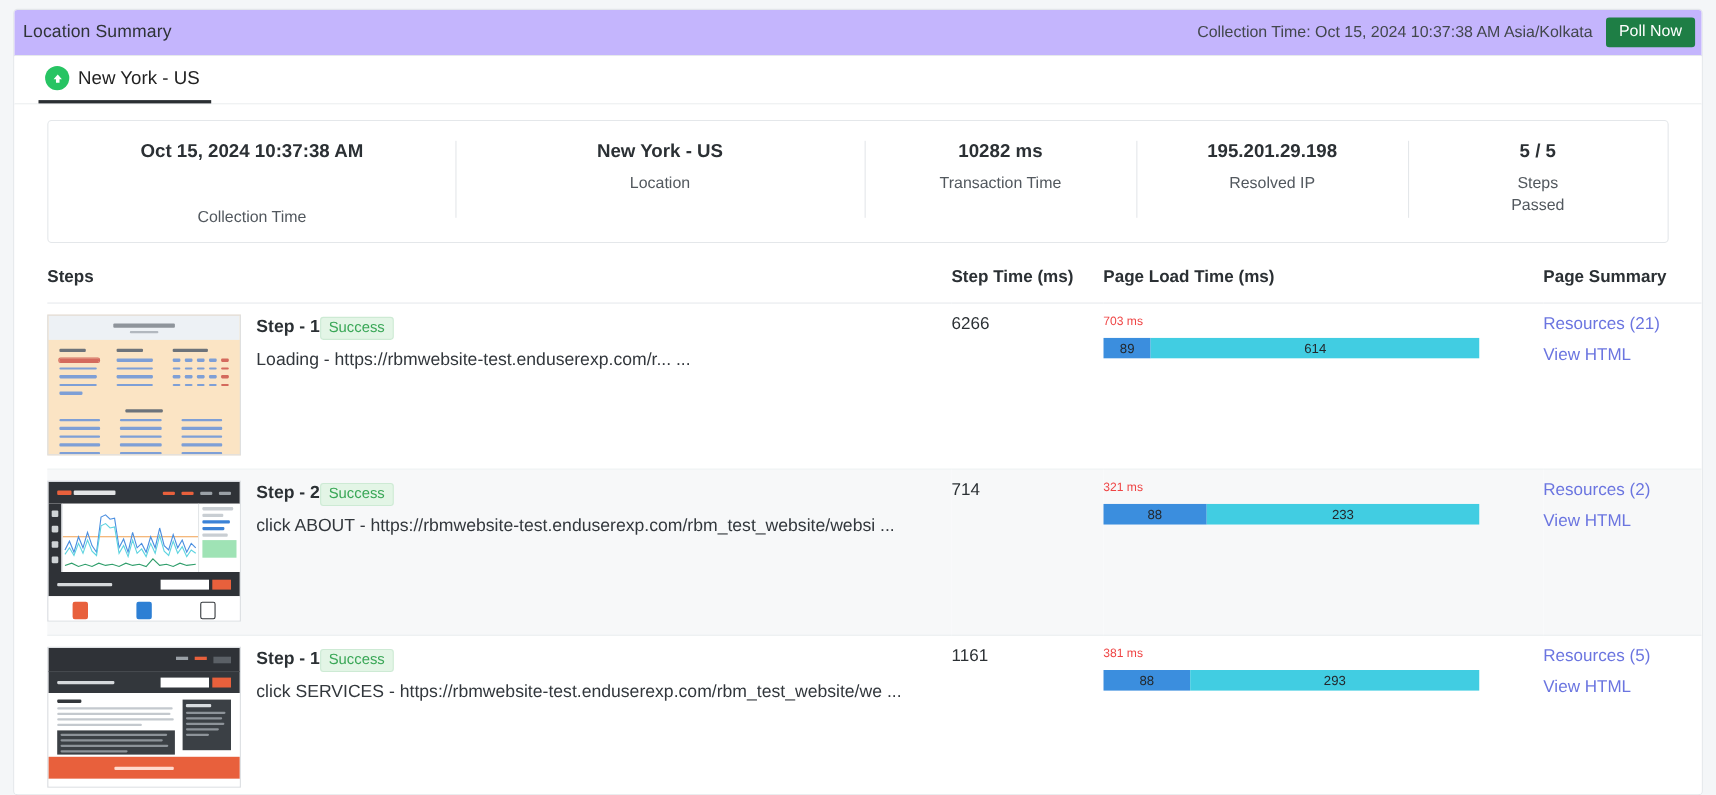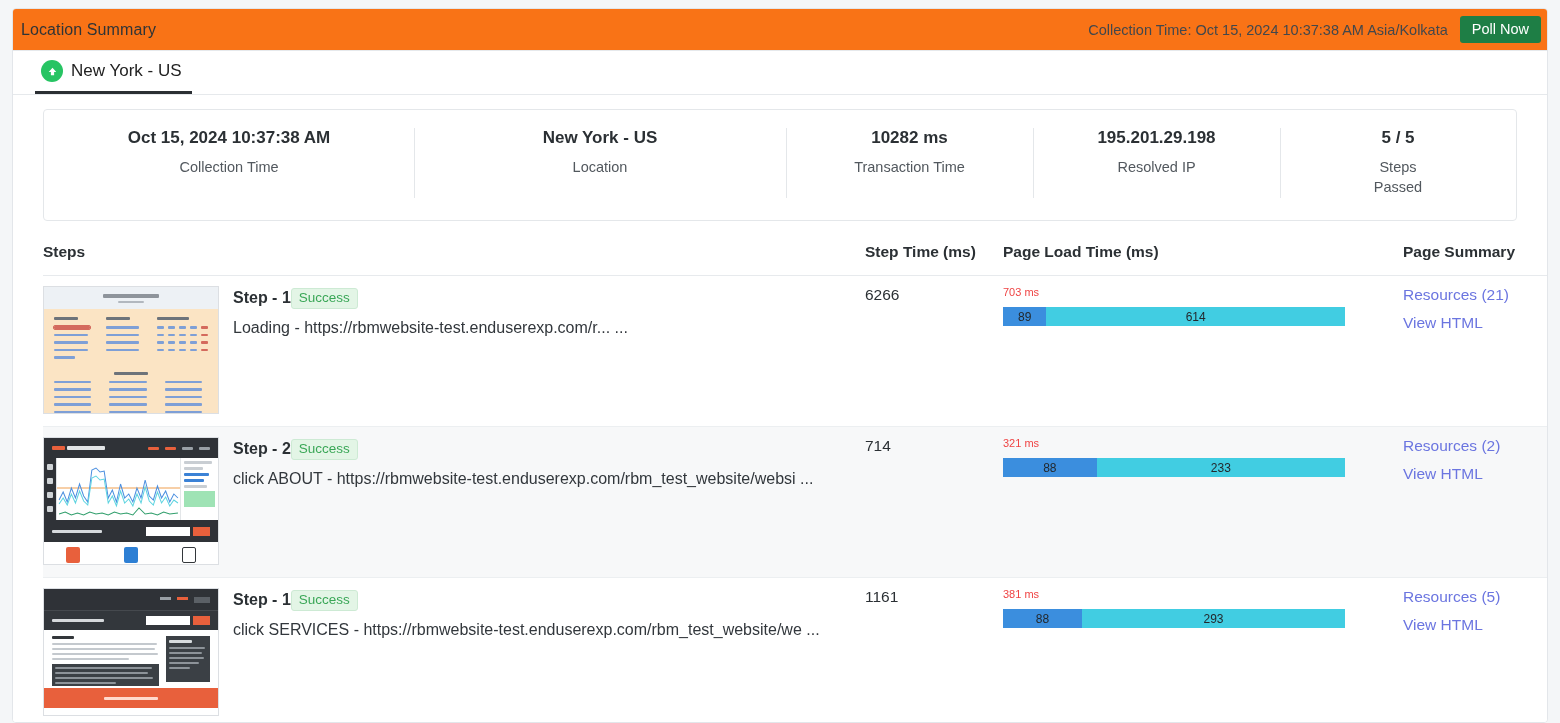--- a/index.html
+++ b/index.html
@@ -24,21 +24,21 @@
     display: flex; flex-direction: column;
     overflow: hidden;
   }
 
   
   .topbar {
     height: 42px;
     display: flex; align-items: center;
     padding: 0 6px 0 8px;
     border-bottom: 1px solid #e6e9ec;
-    background: #f97316;
+    background: #c4b5fd;
     flex: 0 0 auto;
   }
   .topbar-title {
     font-size: 16px; color: #2f3437; letter-spacing: .1px;
   }
   .topbar-right {
     margin-left: auto; display: flex; align-items: center; gap: 12px;
   }
   .collection-time { font-size: 14.5px; color: #42474c; white-space: nowrap; }
   .poll-now {
@@ -91,21 +91,21 @@
     display: flex; flex-direction: column;
     align-items: center; justify-content: flex-start;
     padding-top: 18px;
     position: relative;
   }
   .summary-cell + .summary-cell::before {
     content: ""; position: absolute; left: 0; top: 18px; bottom: 22px;
     width: 1px; background: #e4e7ea;
   }
   .summary-cell.status { flex: 0 0 145px; }
-  .summary-cell.collection { flex: 0 0 370px; }
+  .summary-cell.collection { flex: 0 0 370px; gap: 31px; }
   .summary-cell.location { flex: 0 0 372px; }
   .summary-cell.transaction { flex: 0 0 247px; }
   .summary-cell.ip { flex: 0 0 247px; }
   .summary-cell.steps { flex: 1 1 auto; }
   .status-circle {
     width: 32px; height: 32px; border-radius: 50%;
     background: #27c463; display: flex; align-items: center; justify-content: center;
     margin-bottom: 10px;
   }
   .summary-value { font-size: 17px; font-weight: bold; color: #2b3034; margin-bottom: 10px; line-height: 1.2; }

